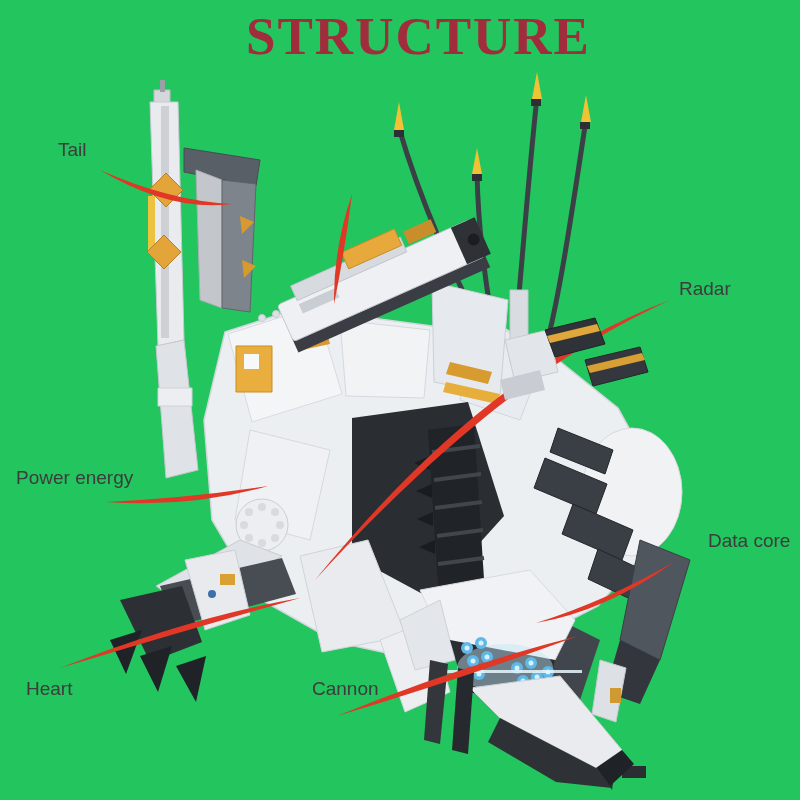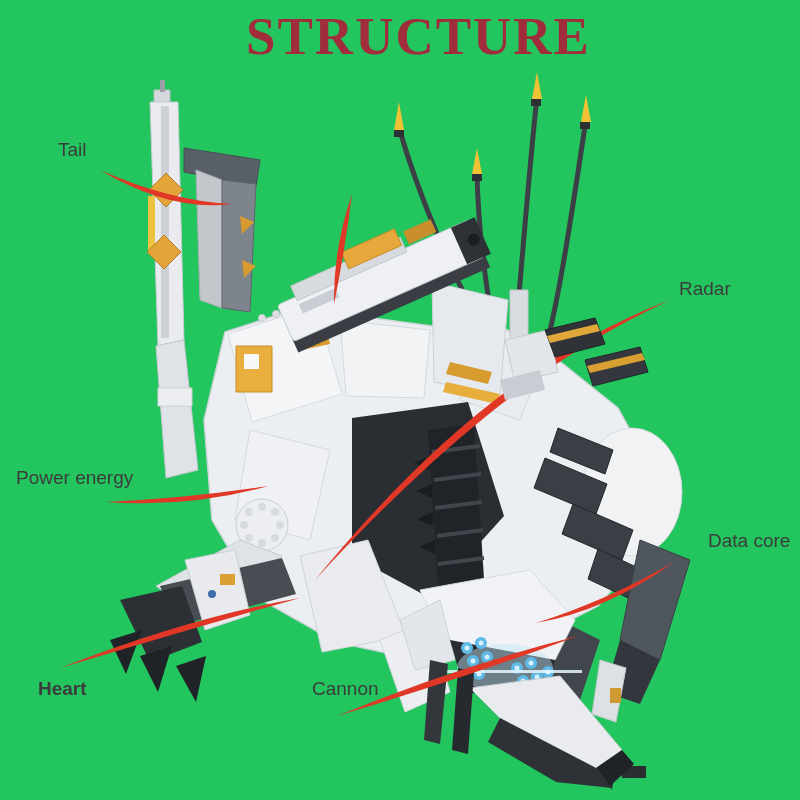--- a/index.html
+++ b/index.html
@@ -9,21 +9,21 @@
   .title{position:absolute;left:0;right:0;top:6px;margin:0;text-align:center;
          font-family:"Liberation Serif",serif;font-weight:bold;font-size:53px;
          letter-spacing:2px;color:#a12c3c;z-index:3;}
   .label{position:absolute;z-index:3;font-size:19px;color:#3c3c3c;white-space:nowrap;
          font-family:"Liberation Sans",sans-serif;}
   .label-tail{left:58px;top:139px;}
   .label-disc-launcher{left:287px;top:171px;}
   .label-radar{left:679px;top:278px;text-align:center;}
   .label-power-energy{left:16px;top:467px;}
   .label-data-core{left:694px;top:530px;margin-left:14px;}
-  .label-heart{left:38px;top:678px;font-weight:bold;}
+  .label-heart{left:26px;top:678px;}
   .label-cannon{left:264px;top:678px;margin-left:48px;}
   .arrow{fill:#e03726;}
   svg *{vector-effect:non-scaling-stroke;}
 </style>
 </head>
 <body>
 
 <div class="stage">
 
   <svg class="art" viewBox="0 0 800 800" aria-hidden="true">

